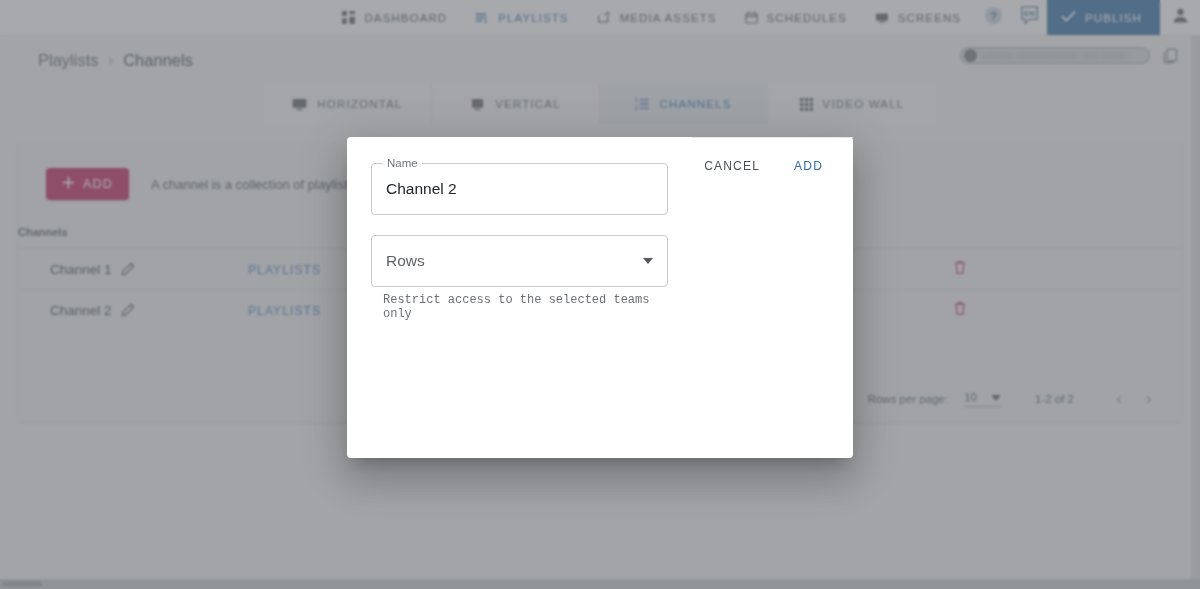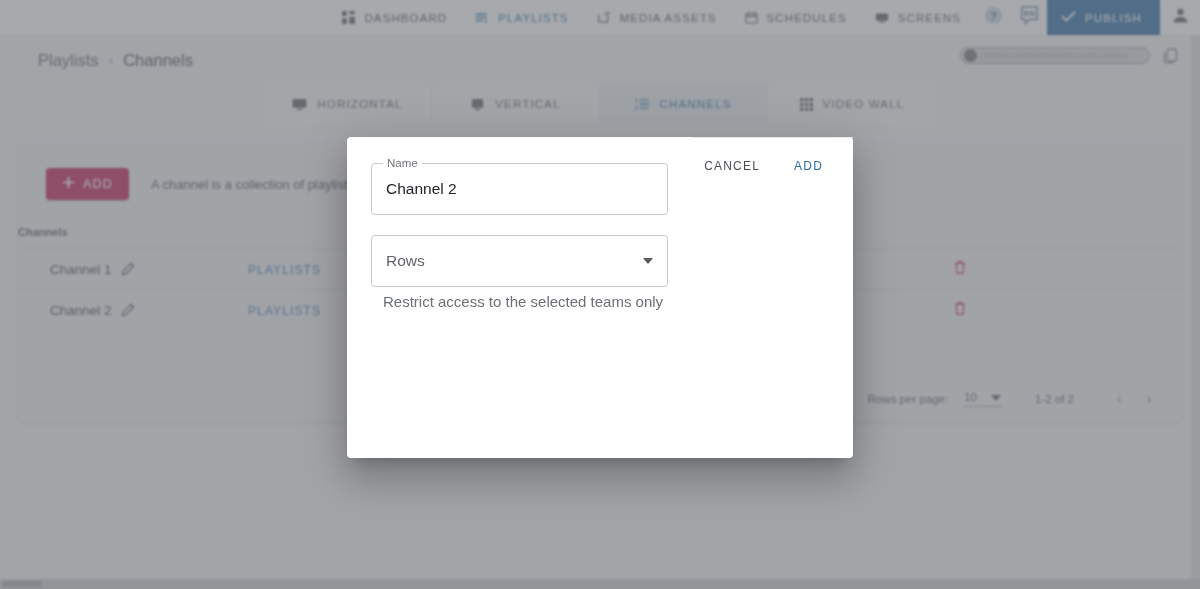--- a/index.html
+++ b/index.html
@@ -193,21 +193,21 @@
   .field .value.placeholder { color: #5f6368; }
   .field .caret {
     position: absolute; right: 14px; top: 50%;
     transform: translateY(-50%);
     width: 0; height: 0;
     border-left: 5px solid transparent;
     border-right: 5px solid transparent;
     border-top: 6px solid #55595e;
   }
   .field.nolegend { margin-bottom: 6px; }
-  .helper { font-size: 15px; color: #6c7075; padding-left: 12px; }
+  .helper { font-size: 12px; color: #6c7075; padding-left: 12px; font-family: Liberation Mono, monospace; }
 
   .modal-foot {
     height: 56px;
     border-top: 1px solid #e6e7e8;
     display: flex; align-items: center; justify-content: flex-end;
     gap: 10px; padding-right: 18px;
   }
   .flatbtn {
     background: none; border: none; font-family: inherit;
     font-size: 12px; letter-spacing: 1.2px; font-weight: 500;

